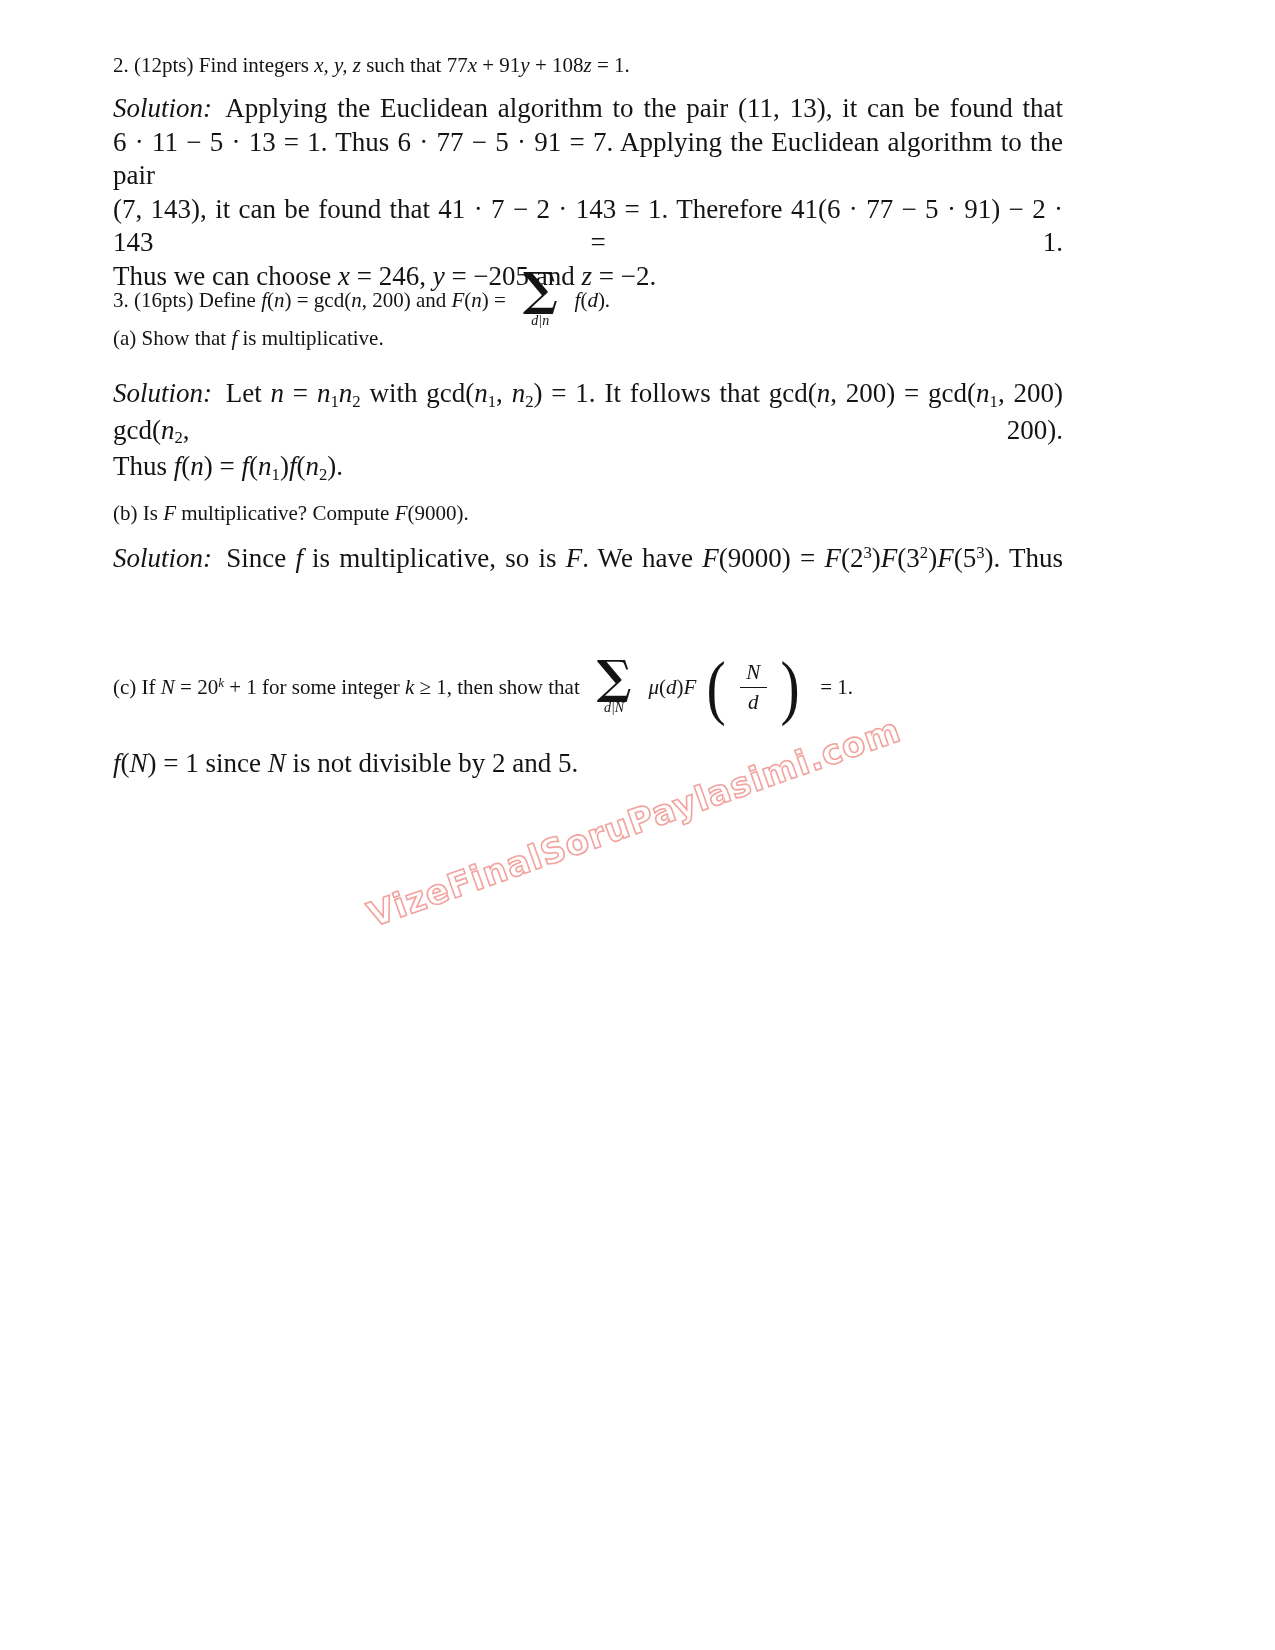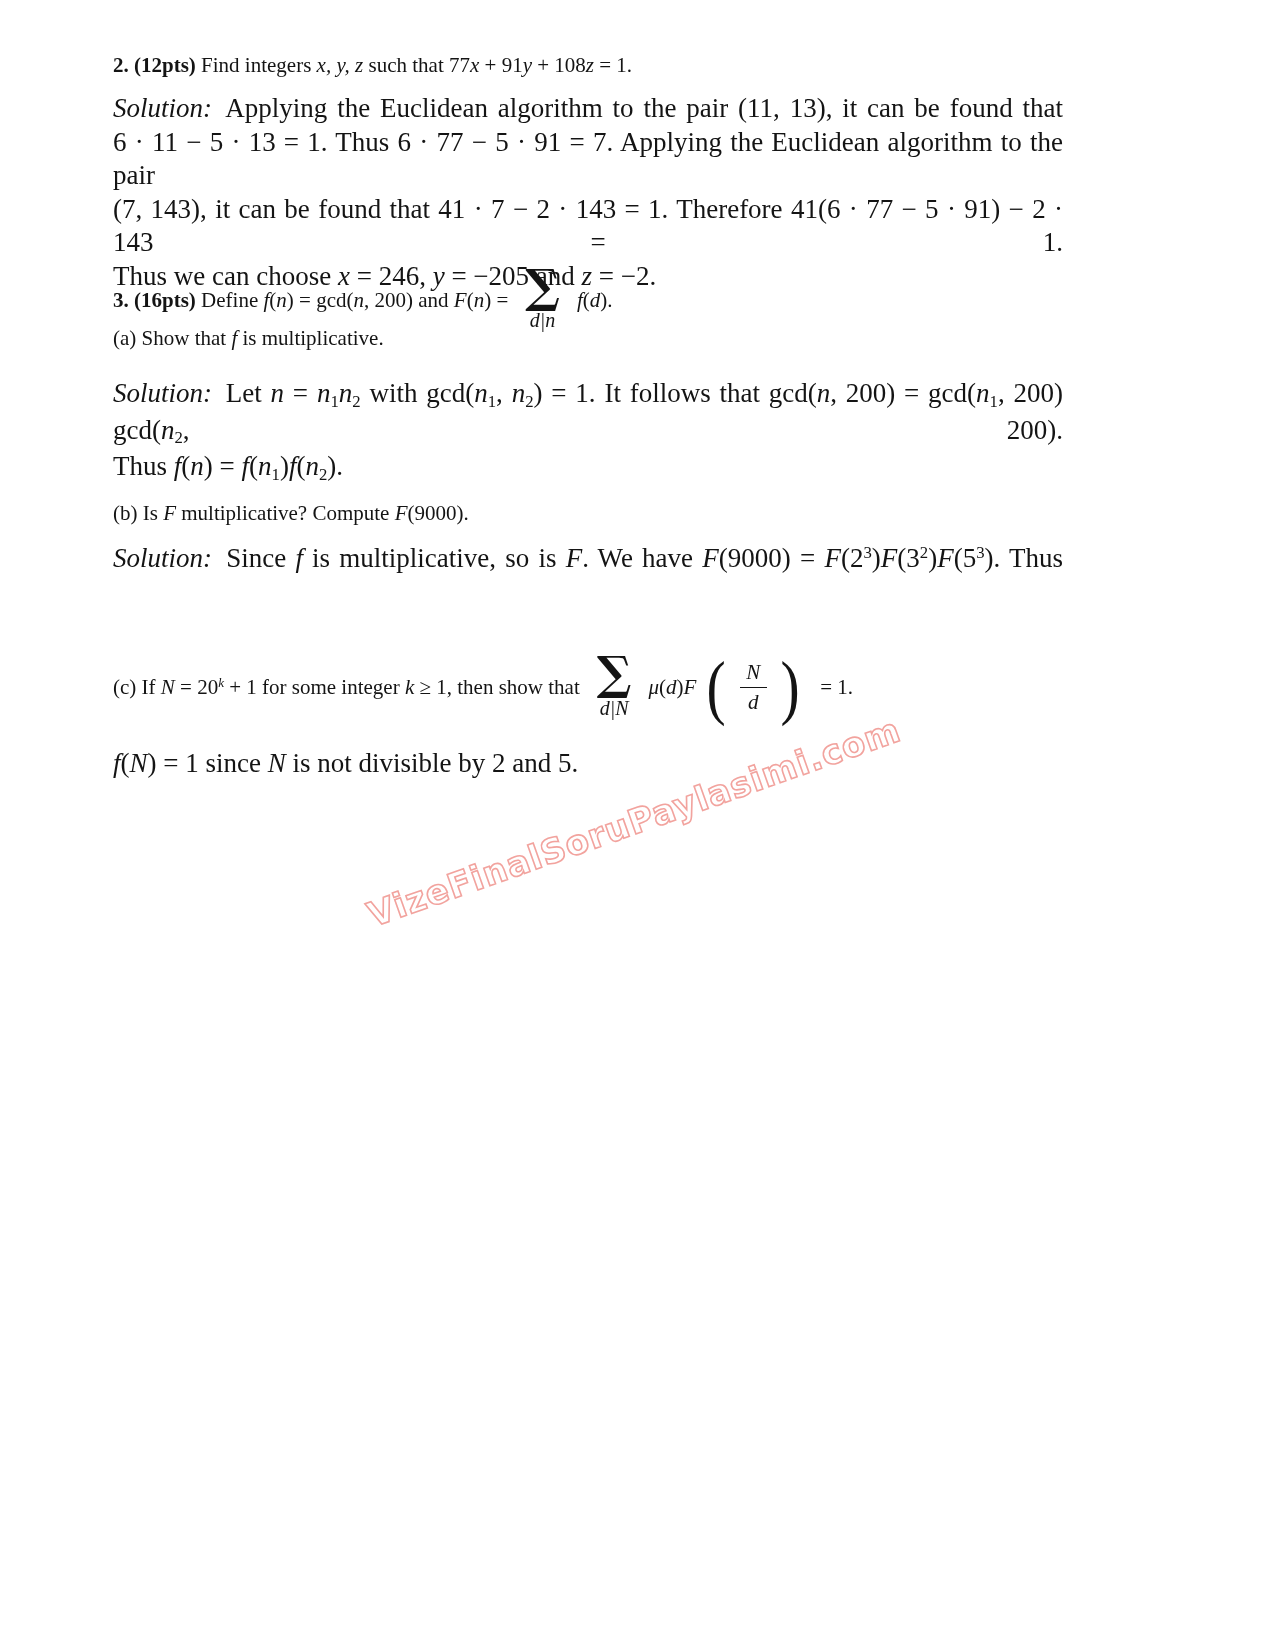--- a/index.html
+++ b/index.html
@@ -17,21 +17,21 @@
     left:113px;
     width:950px;
     font-size:21px;
     line-height:33.6px;
     white-space:nowrap;
   }
   .para{position:absolute;left:113px;width:950px;}
   .para .pl{font-size:27px;line-height:33.6px;}
   .just{text-align:justify;text-align-last:justify;white-space:normal;}
   .run{white-space:pre-wrap;}
-  .b{font-weight:bold;text-align:right;}
+  .b{font-weight:normal;text-align:right;}
   .i{font-style:italic;}
   .il{font-style:italic;margin-right:5px;}
   .sup{font-size:0.62em;position:relative;top:-0.55em;}
   .supi{font-size:0.62em;position:relative;top:-0.55em;font-style:italic;}
   .sub{font-size:0.62em;position:relative;top:0.28em;}
   .row{
     position:absolute;
     left:113px;
     display:flex;
     align-items:center;
@@ -45,21 +45,21 @@
     align-items:center;
     margin:0 9px;
   }
   .bigop .op{
     font-size:46px;
     line-height:0.82;
     font-weight:bold;
     font-family:"DejaVu Serif", serif;
   }
   .bigop .lim{
-    font-size:20px;
+    font-size:14px;
     font-style:italic;
     margin-top:4px;
   }
   .paren{
     font-size:72px;
     font-weight:400;
     line-height:0.9;
     transform:scaleX(0.8);
     font-family:"Liberation Serif", serif;
   }

